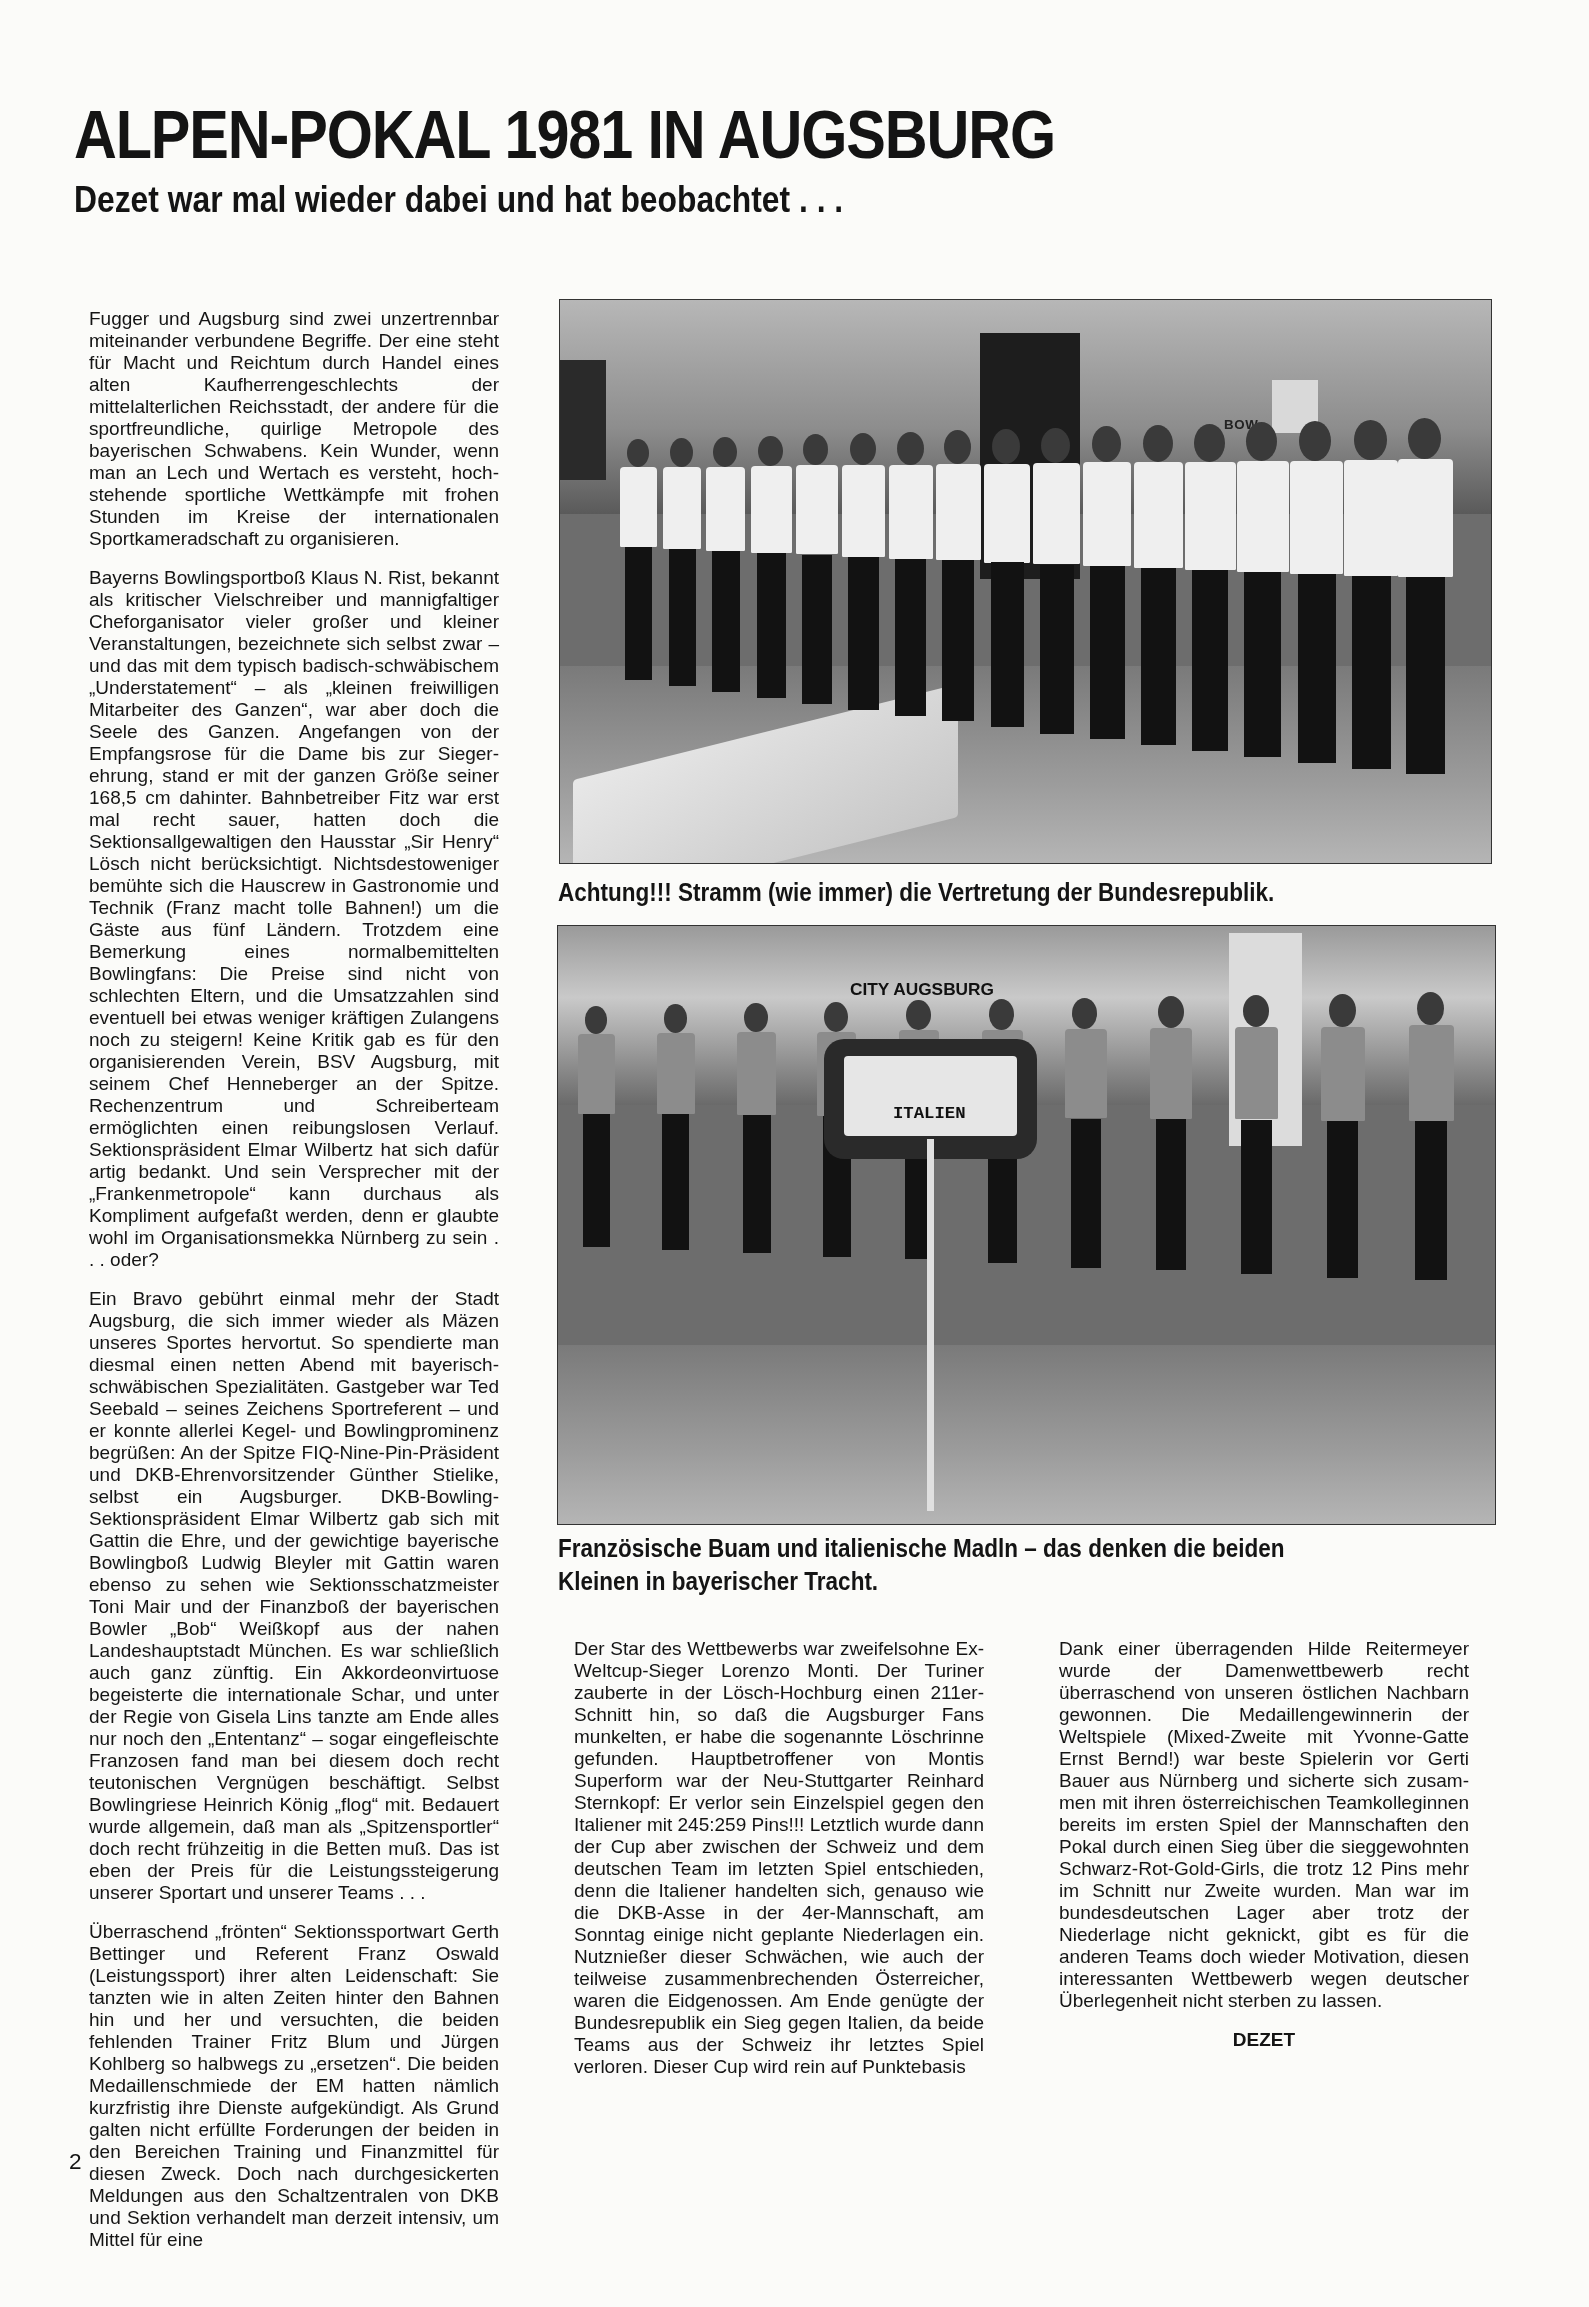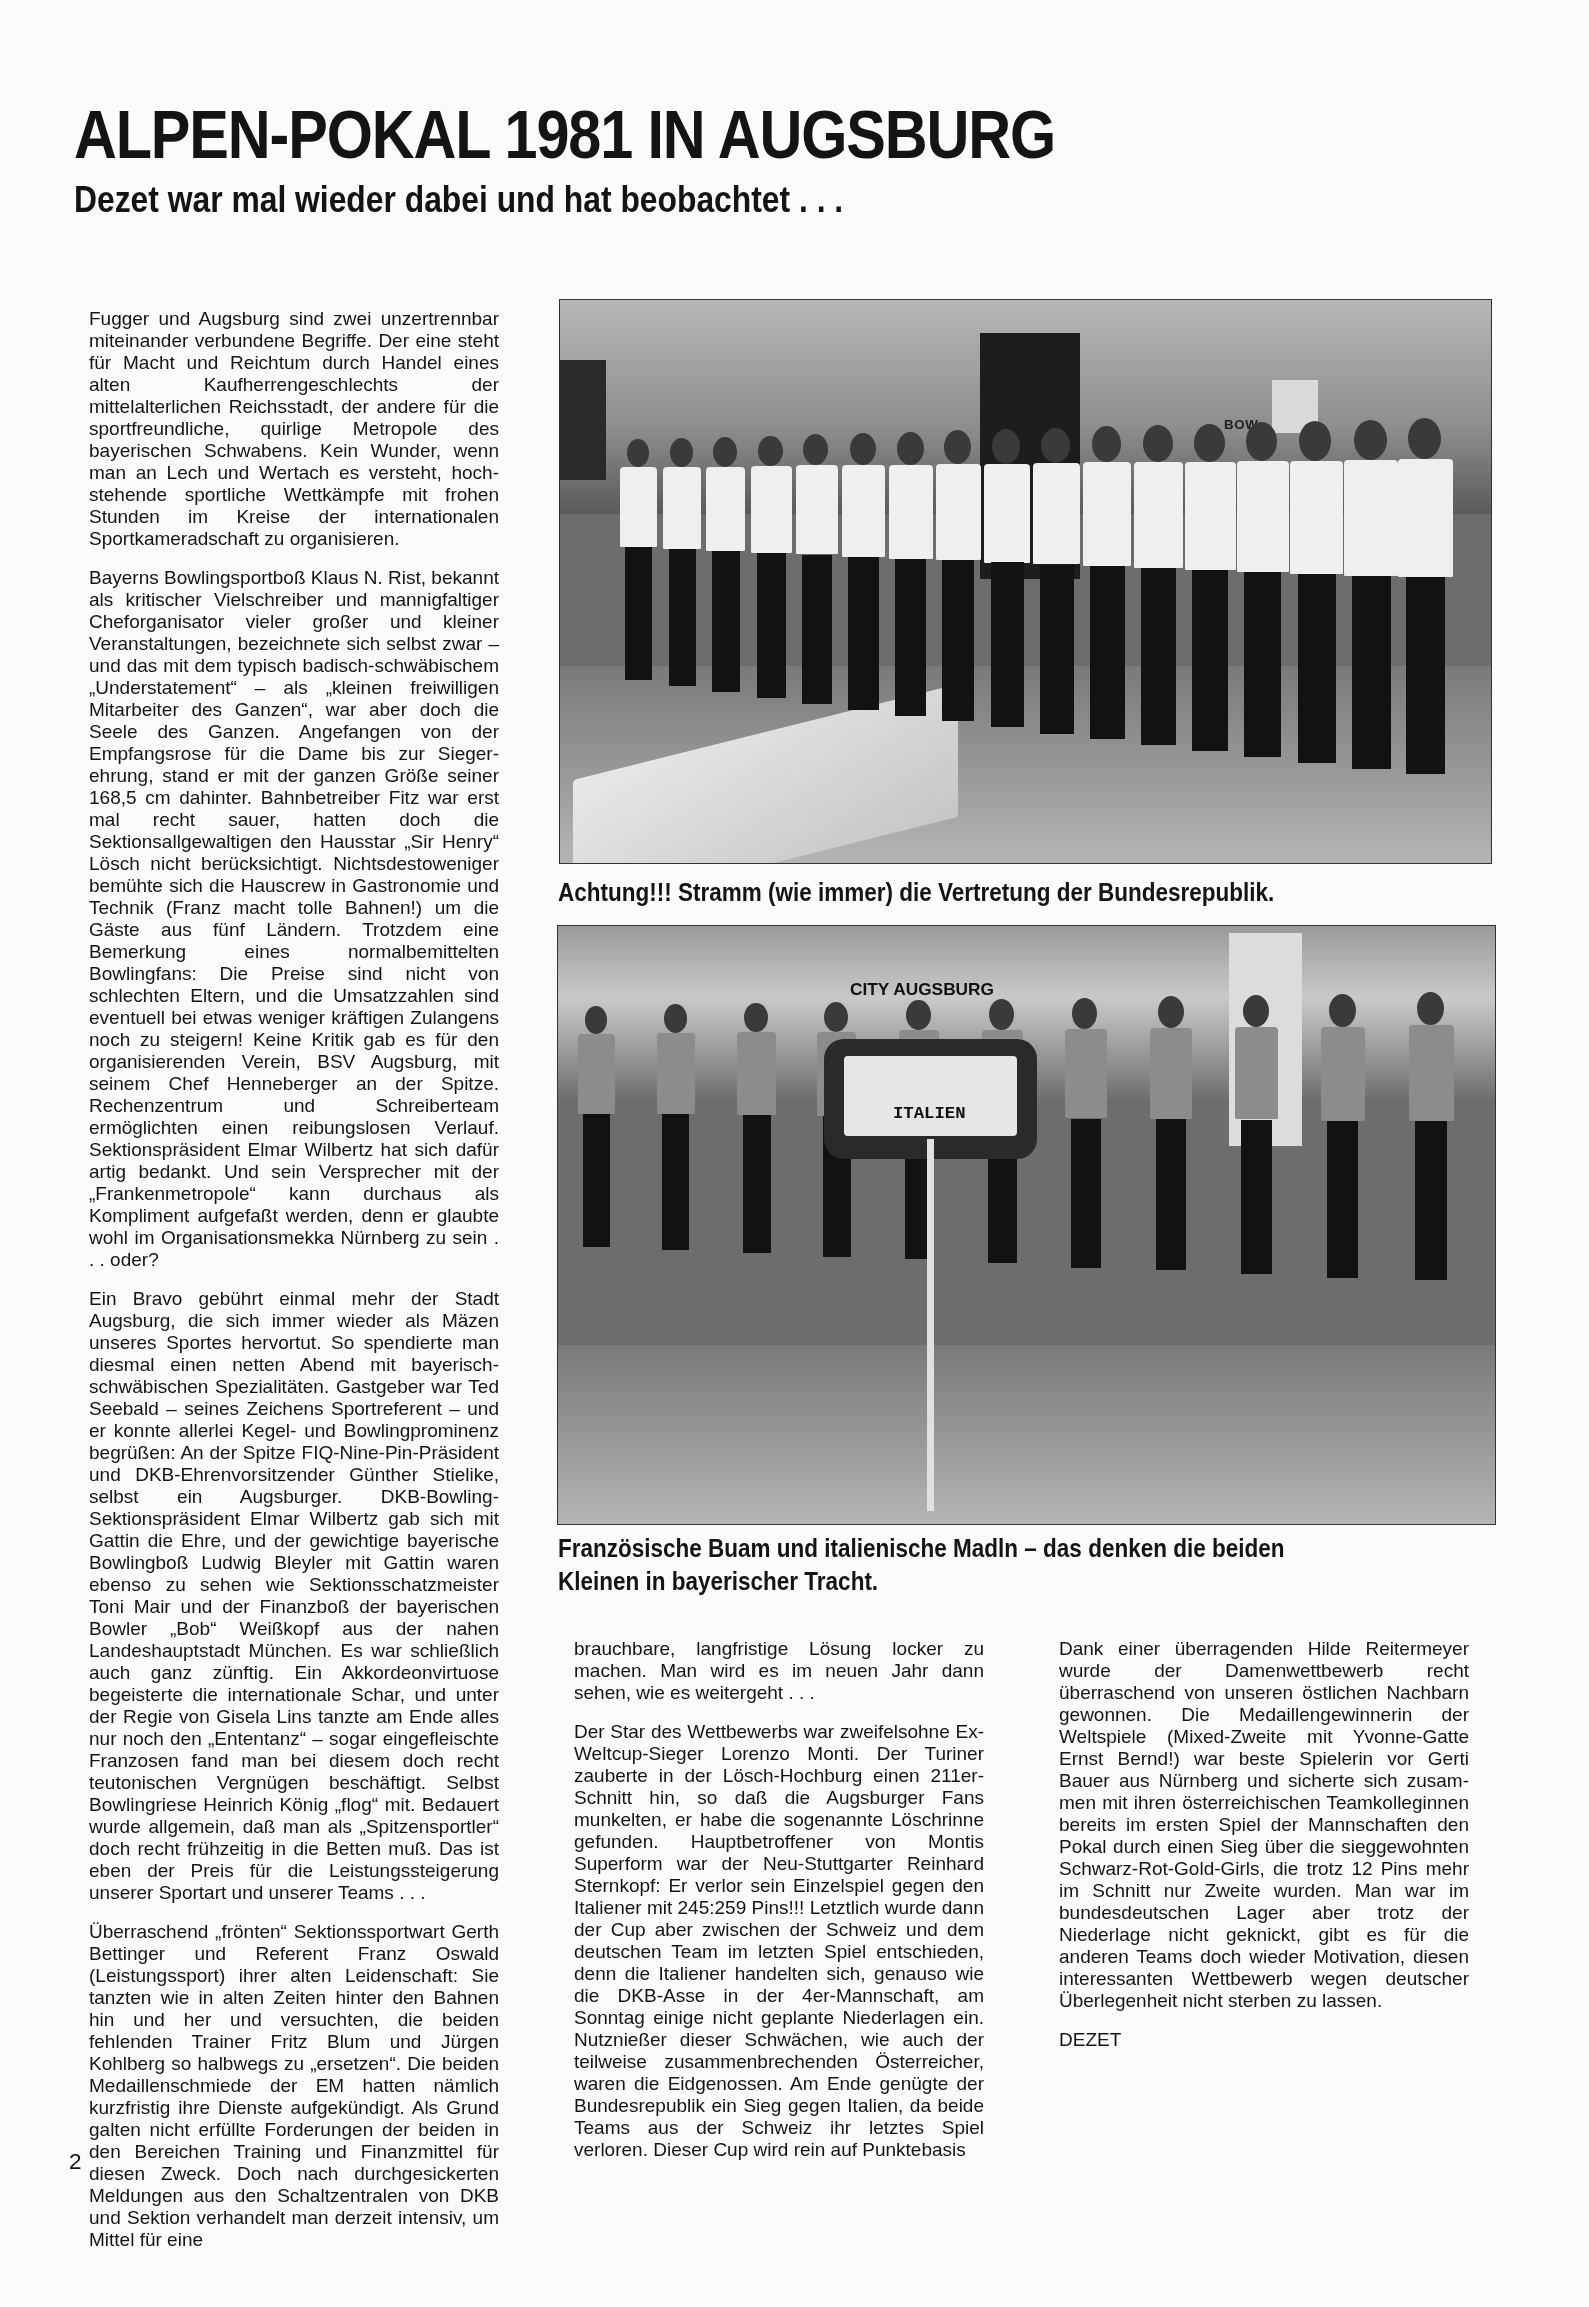--- a/index.html
+++ b/index.html
@@ -19,21 +19,21 @@
     white-space:nowrap; line-height:1;
   }
   .col {
     position:absolute; font-size:19px; line-height:22px;
     text-align:justify; hyphens:manual;
   }
   .col p { margin:17px; }
   .col-left { left:72px; top:291px; width:444px; }
   .col-mid { left:557px; top:1621px; width:444px; }
   .col-right { left:1042px; top:1621px; width:444px; }
-  .signature { text-align:left; font-weight:normal; margin-top:2.7px !important; }
+  .signature { text-align:center; font-weight:bold; margin-top:2.7px !important; }
   .photo {
     position:absolute; background:#6d6d6d; overflow:hidden;
     border:0.7px solid #333;
   }
   .photo1 { left:559px; top:299px; width:931px; height:563px; }
   .photo2 { left:557px; top:925px; width:937px; height:598px; }
   .caption {
     position:absolute; left:558px; font-weight:bold; font-size:25px; line-height:33px;
     transform:scaleX(0.9); transform-origin:left top; white-space:nowrap;
   }
@@ -233,21 +233,20 @@
   <div class="placard" style="left:286px;top:130px;width:173px;height:80px;"></div>
   <div class="sign-text" style="left:335px;top:178px;font-family:Liberation Mono, monospace;">ITALIEN</div>
   <div class="pillar" style="left:369px;top:213px;width:6.6px;height:372px;background:#e0e0e0;"></div>
 </div>
 <div class="caption caption2">
   <div>Französische Buam und italienische Madln – das denken die beiden</div>
   <div>Kleinen in bayerischer Tracht.</div>
 </div>
 
 <div class="col col-mid">
-  <p>brauchbare, langfristige Lösung locker zu machen. Man wird es im neuen Jahr dann sehen, wie es wei­tergeht . . .</p>
   <p>Der Star des Wettbewerbs war zweifelsohne Ex-Weltcup-Sieger Lorenzo Monti. Der Turiner zauber­te in der Lösch-Hochburg einen 211er-Schnitt hin, so daß die Augsburger Fans munkelten, er habe die sogenannte Löschrinne gefunden. Hauptbetroffener von Montis Superform war der Neu-Stuttgarter Reinhard Sternkopf: Er verlor sein Einzelspiel gegen den Italiener mit 245:259 Pins!!! Letztlich wurde dann der Cup aber zwischen der Schweiz und dem deutschen Team im letzten Spiel entschieden, denn die Italiener handelten sich, genauso wie die DKB-Asse in der 4er-Mannschaft, am Sonntag einige nicht geplante Niederlagen ein. Nutznießer dieser Schwächen, wie auch der teilweise zusammenbre­chenden Österreicher, waren die Eidgenossen. Am Ende genügte der Bundesrepublik ein Sieg gegen Italien, da beide Teams aus der Schweiz ihr letztes Spiel verloren. Dieser Cup wird rein auf Punktebasis</p>
 </div>
 <div class="col col-right">
   <p>Dank einer überragenden Hilde Reitermeyer wurde der Damenwettbewerb recht überraschend von un­seren östlichen Nachbarn gewonnen. Die Medail­lengewinnerin der Weltspiele (Mixed-Zweite mit Yvonne-Gatte Ernst Bernd!) war beste Spielerin vor Gerti Bauer aus Nürnberg und sicherte sich zusam­men mit ihren österreichischen Teamkolleginnen bereits im ersten Spiel der Mannschaften den Pokal durch einen Sieg über die sieggewohnten Schwarz-Rot-Gold-Girls, die trotz 12 Pins mehr im Schnitt nur Zweite wurden. Man war im bundesdeutschen La­ger aber trotz der Niederlage nicht geknickt, gibt es für die anderen Teams doch wieder Motivation, die­sen interessanten Wettbewerb wegen deutscher Überlegenheit nicht sterben zu lassen.</p>
   <p class="signature">DEZET</p>
 </div>
 
 <div class="page-number">2</div>
 
 

